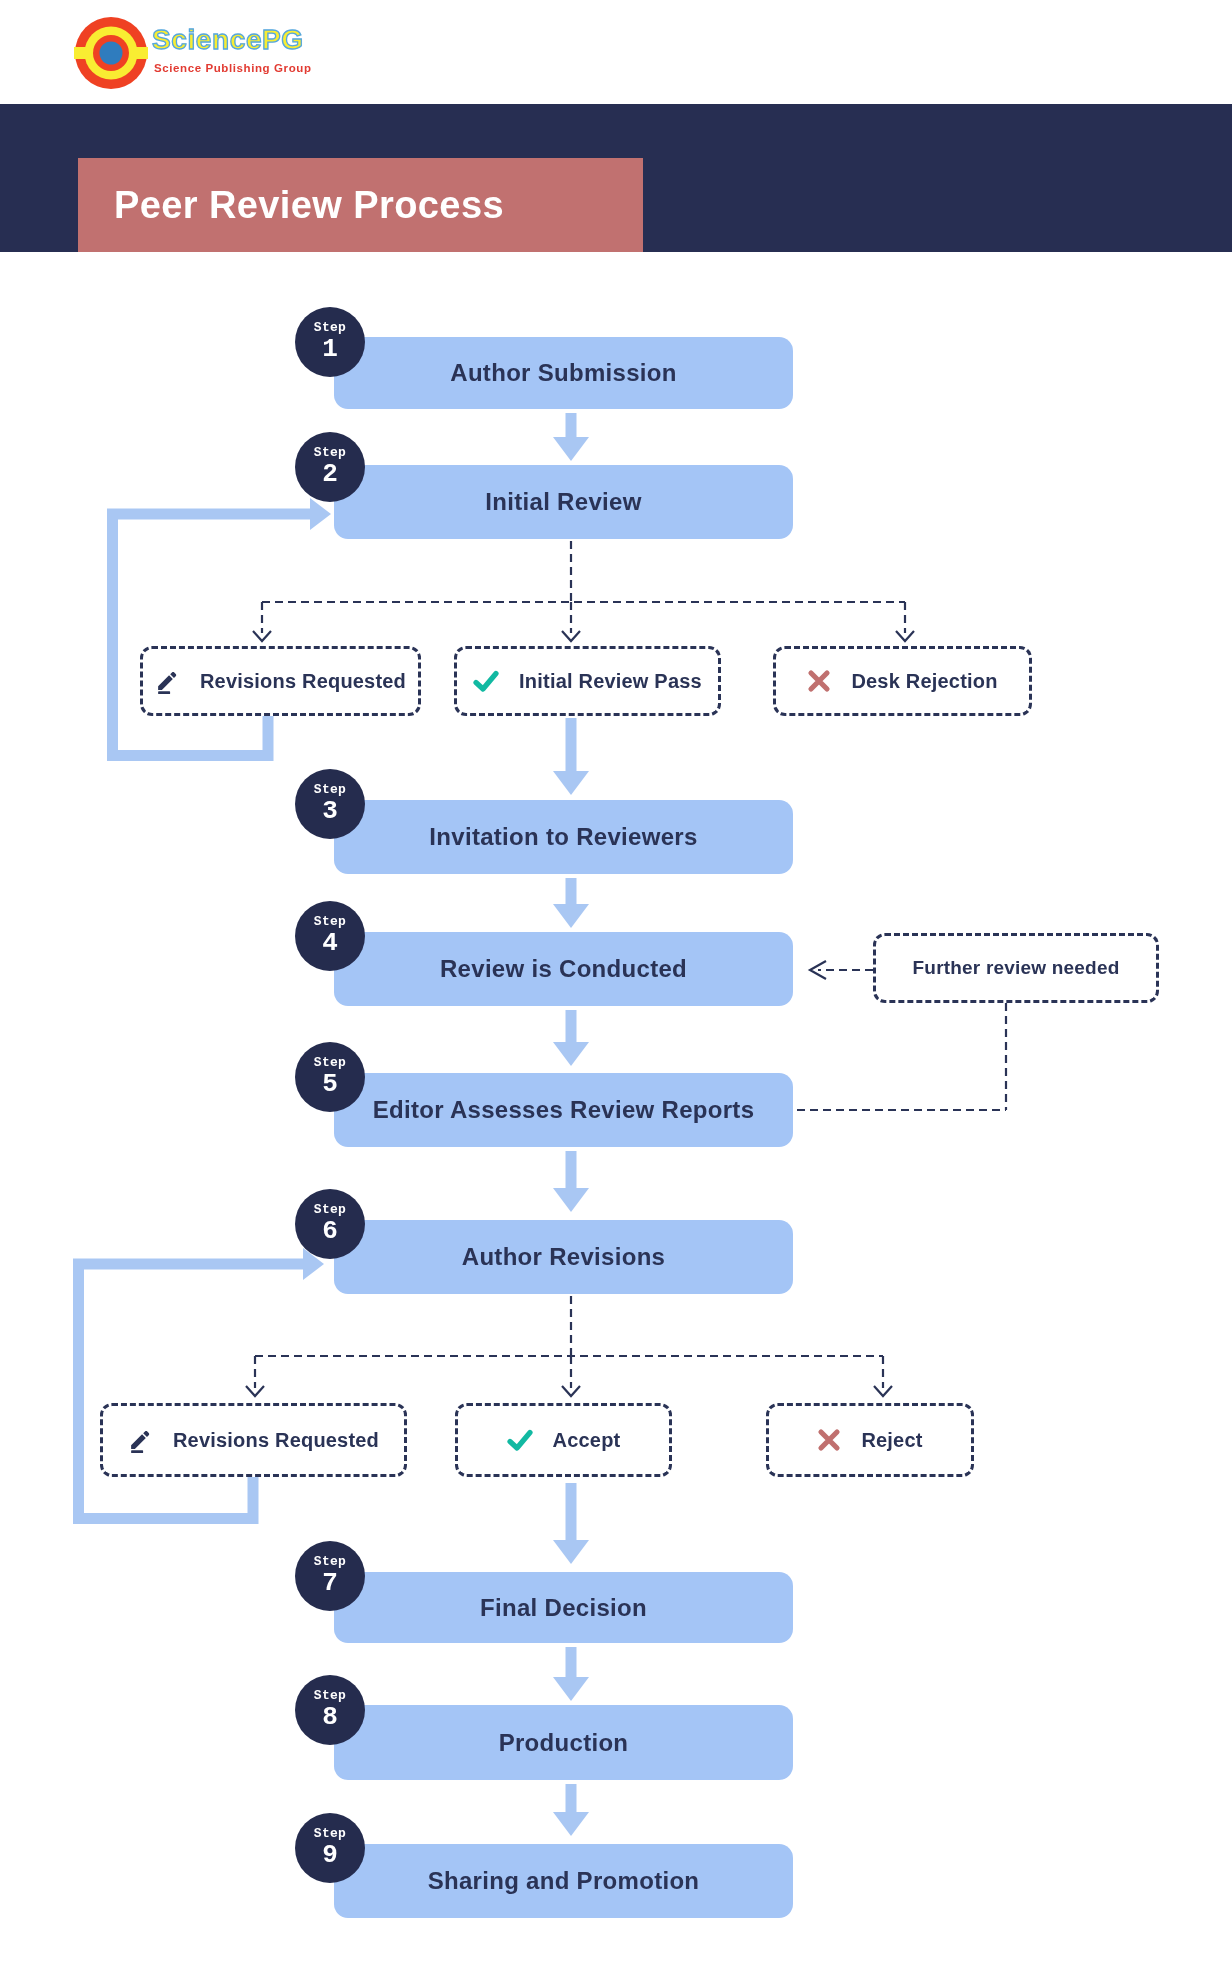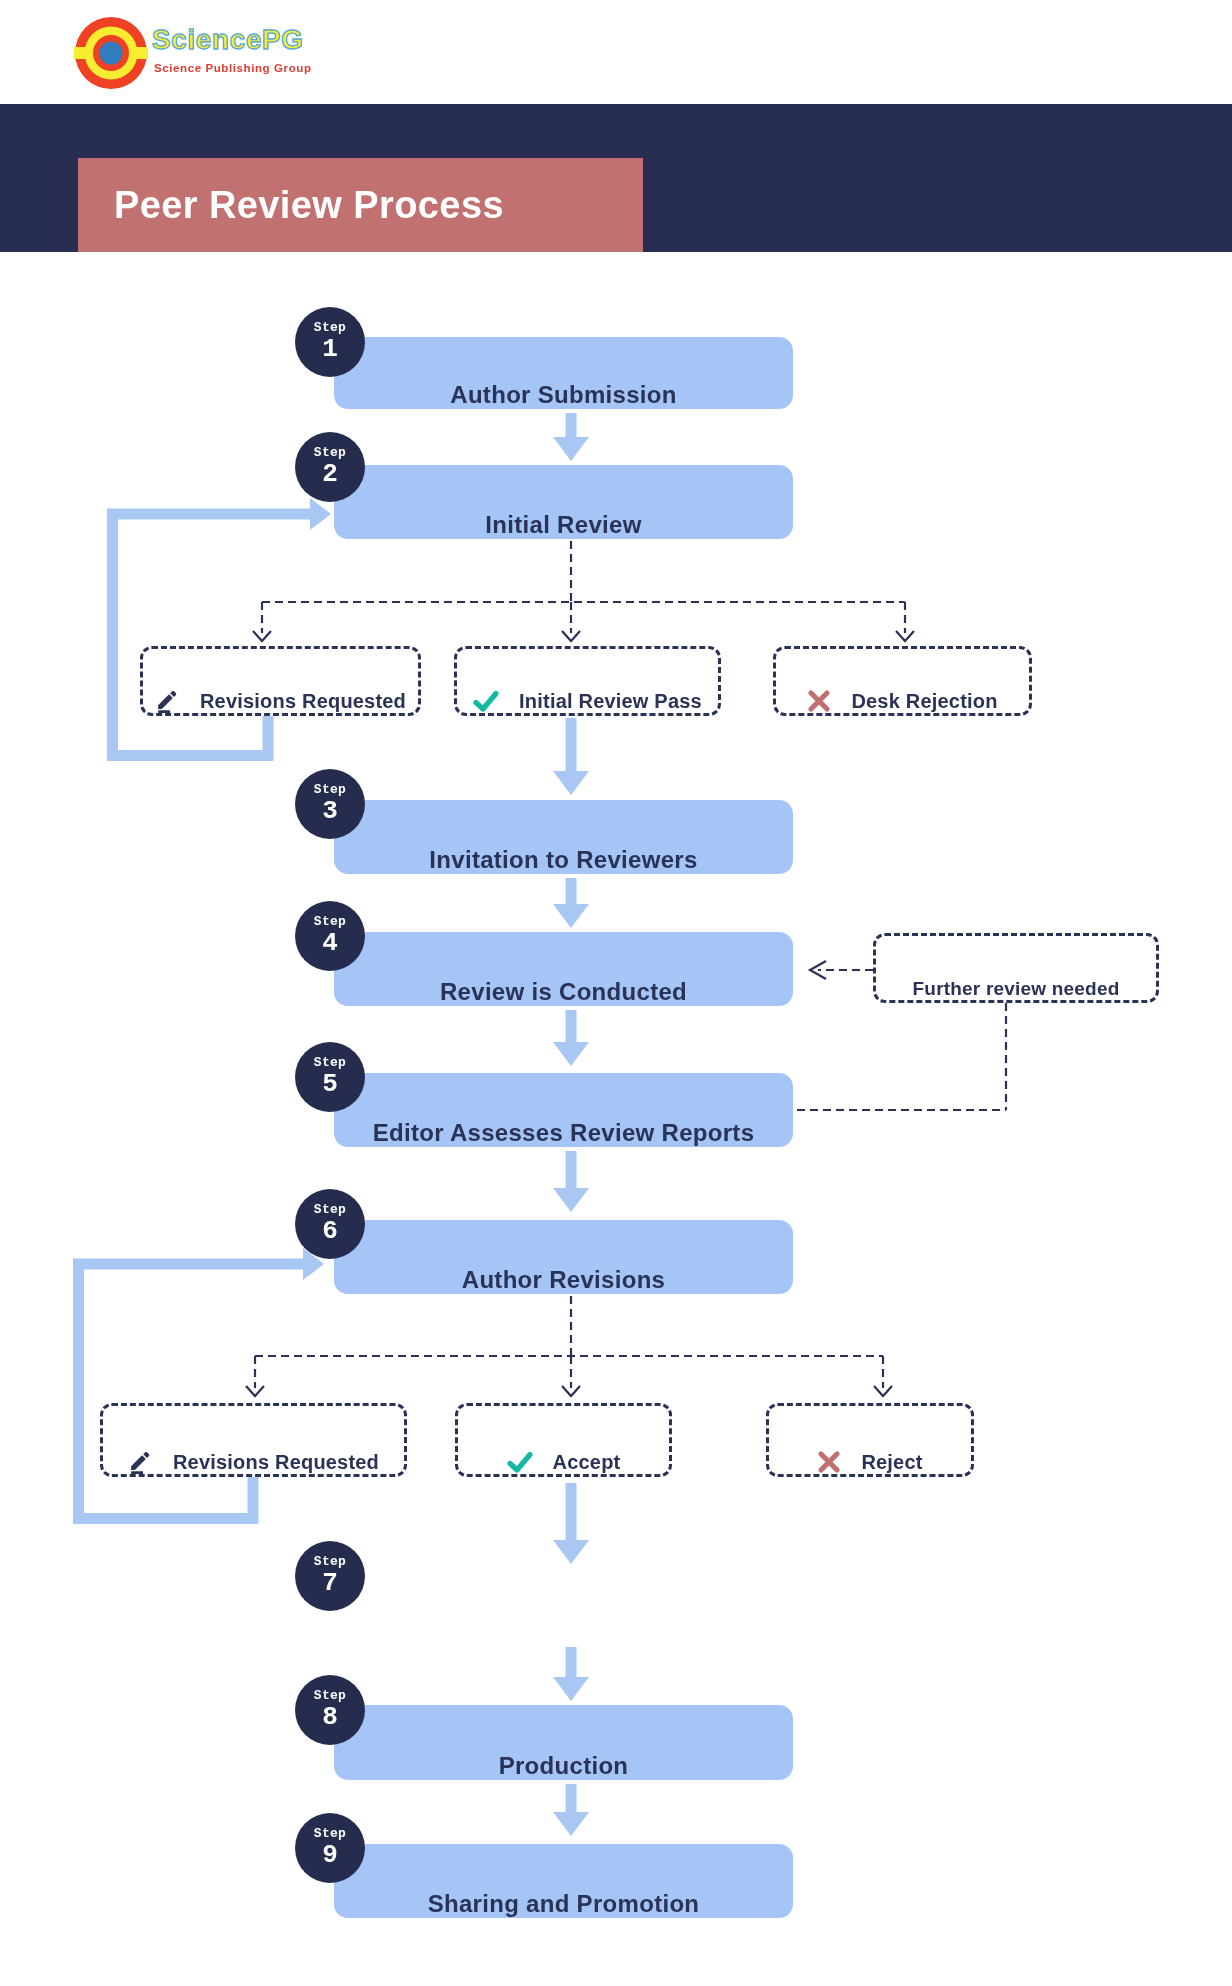--- a/index.html
+++ b/index.html
@@ -20,21 +20,21 @@
   .brand{
     position:absolute;left:152px;top:24px;font-size:28px;font-weight:800;letter-spacing:.6px;
     color:#F9ED32;-webkit-text-stroke:1.3px #56A7DD;text-shadow:0 0 1px #56A7DD;
   }
   .tagline{position:absolute;left:154px;top:62px;font-size:11.5px;font-weight:700;color:#E23B32;letter-spacing:.6px;}
   
   .connectors{position:absolute;left:0;top:0;width:1232px;height:1986px;z-index:1;}
   
   .flowbox{
     position:absolute;left:334px;width:459px;height:74px;background:#A4C5F6;border-radius:14px;
-    display:flex;align-items:flex-end;justify-content:center;z-index:2;
+    display:flex;align-items:center;justify-content:center;z-index:2;
   }
   .flowbox span{color:#2A3356;font-size:24px;font-weight:700;letter-spacing:.3px;}
   #box1{top:337px;height:72px}
   #box2{top:465px}
   #box3{top:800px}
   #box4{top:932px}
   #box5{top:1073px}
   #box6{top:1220px}
   #box7{top:1572px;height:71px}
   #box8{top:1705px;height:75px}
@@ -44,21 +44,21 @@
     position:absolute;left:295px;width:70px;height:70px;border-radius:50%;background:#252C4E;
     display:flex;flex-direction:column;align-items:center;justify-content:center;z-index:3;color:#fff;font-family:Liberation Mono, monospace;
   }
   .badge .w{font-size:13px;font-weight:600;line-height:1.1;letter-spacing:.3px;}
   .badge .n{font-size:26px;font-weight:700;line-height:1.1;}
   #b1{top:307px}#b2{top:432px}#b3{top:769px}#b4{top:901px}#b5{top:1042px}
   #b6{top:1189px}#b7{top:1541px}#b8{top:1675px}#b9{top:1813px}
   
   .opt{
     position:absolute;box-sizing:border-box;border:3px dashed #2A3356;border-radius:12px;
-    background:#ffffff;display:flex;align-items:flex-end;justify-content:center;gap:20px;z-index:2;
+    background:#ffffff;display:flex;align-items:center;justify-content:center;gap:20px;z-index:2;
   }
   .opt span{color:#2A3356;font-size:20px;font-weight:700;letter-spacing:.2px;}
   .opt .ic{display:flex;align-items:center;}
   #opt-rr1{left:140px;top:646px;width:281px;height:70px}
   #opt-irp{left:454px;top:646px;width:267px;height:70px}
   #opt-dr{left:773px;top:646px;width:259px;height:70px}
   #opt-rr2{left:100px;top:1403px;width:307px;height:74px}
   #opt-accept{left:455px;top:1403px;width:217px;height:74px}
   #opt-reject{left:766px;top:1403px;width:208px;height:74px}
   #note-box{left:873px;top:933px;width:286px;height:70px}
@@ -154,20 +154,23 @@
     </div>
   <div class="flowbox" id="box5">
       <span>Editor Assesses Review Reports</span>
     </div>
   <div class="flowbox" id="box4">
       <span>Review is Conducted</span>
     </div>
   <div class="flowbox" id="box6">
       <span>Author Revisions</span>
     </div>
+  <div class="flowbox" id="box7">
+      <span>Final Decision</span>
+    </div>
   <div class="flowbox" id="box8">
       <span>Production</span>
     </div>
   <div class="flowbox" id="box9">
       <span>Sharing and Promotion</span>
     </div>
 
   <div class="badge" id="b1">
       <span class="w">Step</span>
       <span class="n">1</span>

